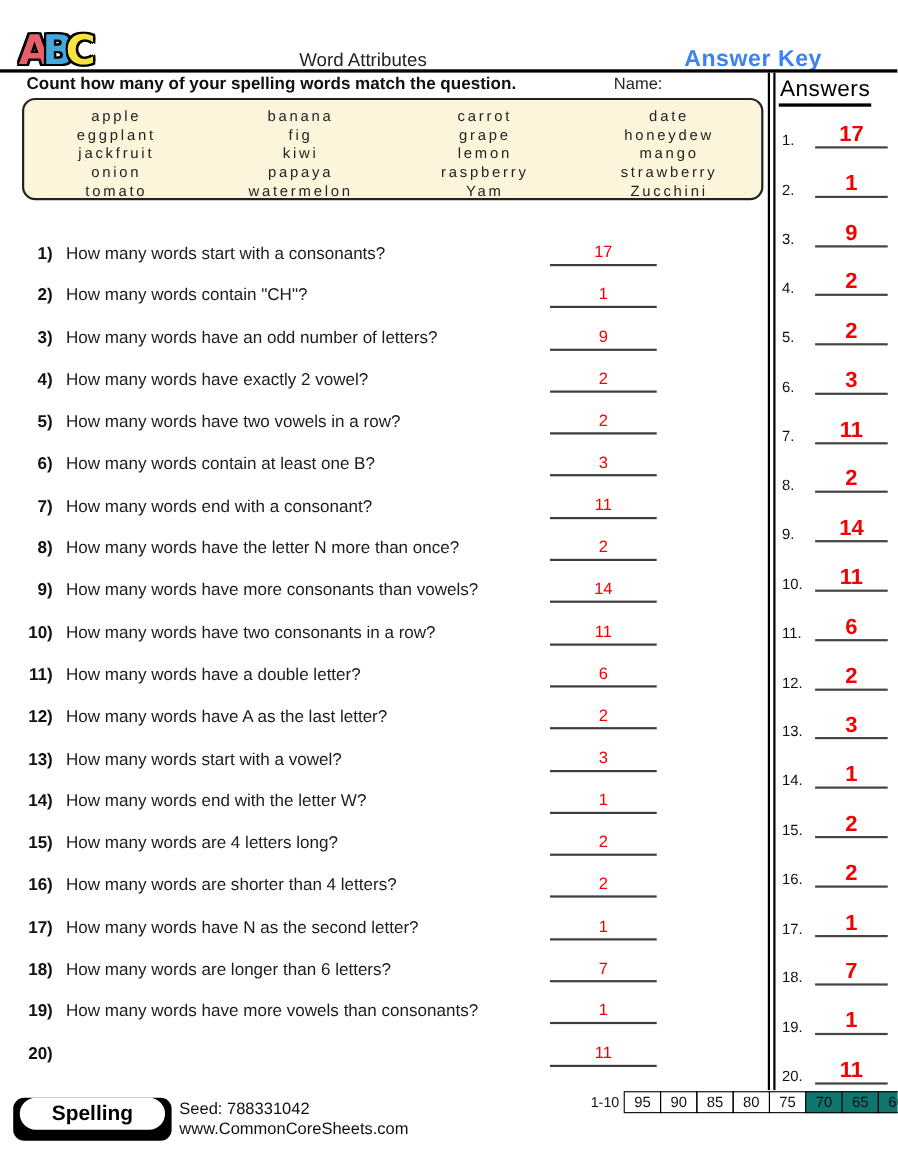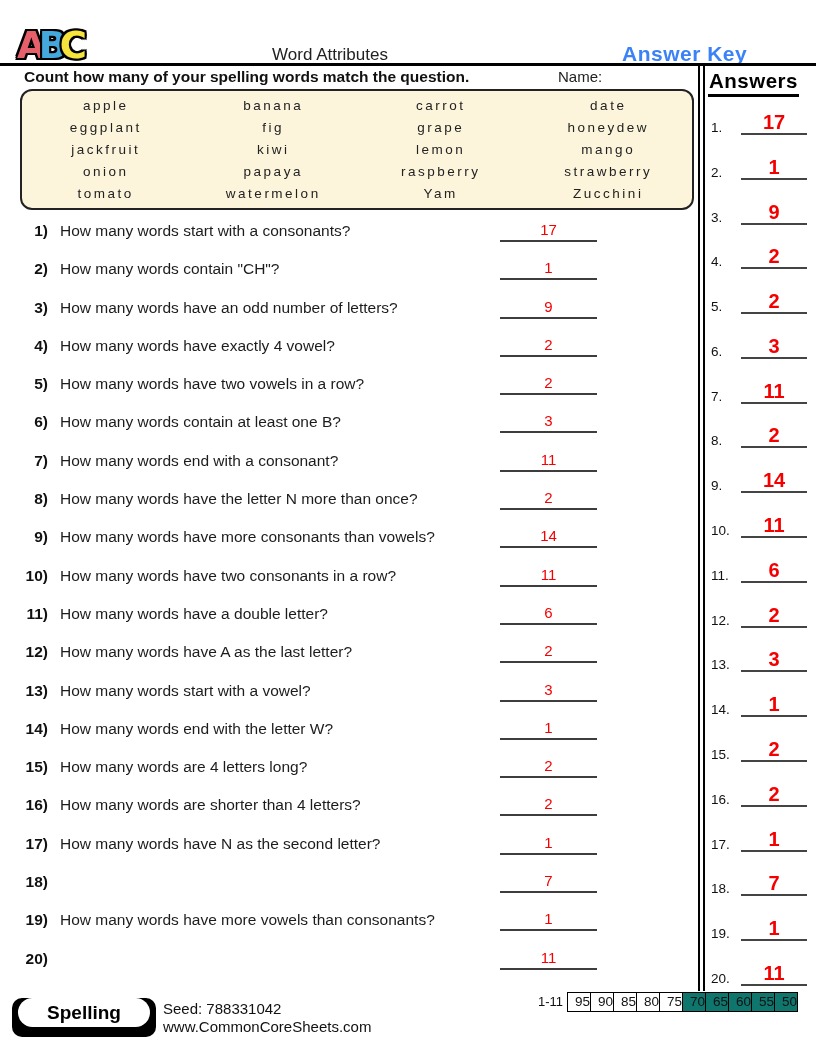--- a/index.html
+++ b/index.html
@@ -21,21 +21,21 @@
   .logo-c { color:#f6e33d; margin-left:-7px; }
 
   .title { position:absolute; top:45px; left:120px; width:420px; text-align:center; font-size:17px; color:#222; }
   .name-label { position:absolute; top:48px; left:558px; font-size:15px; color:#222;margin-top:20px; }
   .answer-key { position:absolute; top:42px; left:622px; font-size:21px; font-weight:bold; color:#3b82f6; letter-spacing:0.5px; }
   .top-rule { position:absolute; top:63px; left:0; width:816px; height:3px; background:#000; }
   .instruction { position:absolute; top:68px; left:24px; font-size:15.5px; font-weight:bold; color:#111; }
 
   
   .word-box {
-    position:absolute; top:89px; left:20px; width:674px; height:121px;
+    position:absolute; top:89px; left:20px; width:674px; height:93px;
     background:#fcf5dc; border:2px solid #222; border-radius:12px;
     display:flex; padding:6px 0;
   }
   .wb-col { flex:1; display:flex; flex-direction:column; justify-content:space-between; text-align:center; }
   .wb-col span { font-size:13.5px; letter-spacing:2.5px; color:#222; line-height:17px; }
 
   
   .questions { position:absolute; top:222px; left:0; width:700px; }
   .q-row { position:relative; height:38.3px; }
   .q-num { position:absolute; left:0; width:48px; text-align:right; font-weight:bold; font-size:15.5px; color:#111; }
@@ -46,21 +46,21 @@
     border-bottom:2px solid #3d3d3d;
   }
 
   
   .answers-col {
     position:absolute; left:698px; top:66px; width:118px; height:925px;
     border-left:7px double #000;
   }
   .answers-title {
     display:inline-block; margin:3px 0 0 3px; padding:0 1px 1px 1px;
-    font-weight:bold; font-size:20.5px; letter-spacing:0.5px; color:#000;
+    font-weight:normal; font-size:20.5px; letter-spacing:0.5px; color:#000;
     border-bottom:3px solid #000;
   }
   .ans-list {
     position:absolute; top:46px; bottom:5px; left:6px; right:5px;
     display:flex; flex-direction:column; justify-content:space-between;
   }
   .ans-item { display:flex; align-items:flex-end; }
   .ans-num { flex:none; width:27px; font-size:13.5px; color:#111; }
   .ans-blank {
     margin-left:3px; width:66px; padding-bottom:1px;
@@ -79,22 +79,22 @@
     font-weight:bold; font-size:19px; color:#000;
   }
   .seed    { position:absolute; left:163px; top:1000px; font-size:15px; color:#111; }
   .website { position:absolute; left:163px; top:1018px; font-size:15px; color:#111; }
 
   .score-grid { position:absolute; left:527px; top:992px; }
   .sg-row { display:flex; }
   .sg-row + .sg-row { margin-top:-1px; }
   .sg-label { width:41px; text-align:right; padding-right:5px; font-size:13px; line-height:20px; color:#111; }
   .sg-cell {
-    width:24px; height:20px; margin-left:-1px;
-    border:1px solid #000; text-align:right; font-size:13.5px; line-height:18px; color:#111;
+    width:34px; height:20px; margin-left:-1px;
+    border:1px solid #000; text-align:center; font-size:13.5px; line-height:18px; color:#111;
   }
   .sg-cell:first-of-type { margin-left:0; }
   .sg-cell.hl { background:#0f766e; }
 </style>
 </head>
 <body>
 
 <div class="page">
 
   <div class="logo">
@@ -150,21 +150,21 @@
       <span class="q-text">How many words contain "CH"?</span>
       <span class="q-blank">1</span>
     </div>
     <div class="q-row">
       <span class="q-num">3)</span>
       <span class="q-text">How many words have an odd number of letters?</span>
       <span class="q-blank">9</span>
     </div>
     <div class="q-row">
       <span class="q-num">4)</span>
-      <span class="q-text">How many words have exactly 4 vowel?</span>
+      <span class="q-text">How many words have exactly 2 vowel?</span>
       <span class="q-blank">2</span>
     </div>
     <div class="q-row">
       <span class="q-num">5)</span>
       <span class="q-text">How many words have two vowels in a row?</span>
       <span class="q-blank">2</span>
     </div>
     <div class="q-row">
       <span class="q-num">6)</span>
       <span class="q-text">How many words contain at least one B?</span>
@@ -220,20 +220,21 @@
       <span class="q-text">How many words are shorter than 4 letters?</span>
       <span class="q-blank">2</span>
     </div>
     <div class="q-row">
       <span class="q-num">17)</span>
       <span class="q-text">How many words have N as the second letter?</span>
       <span class="q-blank">1</span>
     </div>
     <div class="q-row">
       <span class="q-num">18)</span>
+      <span class="q-text">How many words are longer than 6 letters?</span>
       <span class="q-blank">7</span>
     </div>
     <div class="q-row">
       <span class="q-num">19)</span>
       <span class="q-text">How many words have more vowels than consonants?</span>
       <span class="q-blank">1</span>
     </div>
     <div class="q-row">
       <span class="q-num">20)</span>
       <span class="q-blank">11</span>
@@ -327,21 +328,21 @@
   </div>
 
   <div class="badge">
     <div class="badge-inner">Spelling</div>
   </div>
   <div class="seed">Seed: 788331042</div>
   <div class="website">www.CommonCoreSheets.com</div>
 
   <div class="score-grid">
     <div class="sg-row">
-      <div class="sg-label">1-11</div>
+      <div class="sg-label">1-10</div>
       <div class="sg-cell">95</div>
       <div class="sg-cell">90</div>
       <div class="sg-cell">85</div>
       <div class="sg-cell">80</div>
       <div class="sg-cell">75</div>
       <div class="sg-cell hl">70</div>
       <div class="sg-cell hl">65</div>
       <div class="sg-cell hl">60</div>
       <div class="sg-cell hl">55</div>
       <div class="sg-cell hl">50</div>

